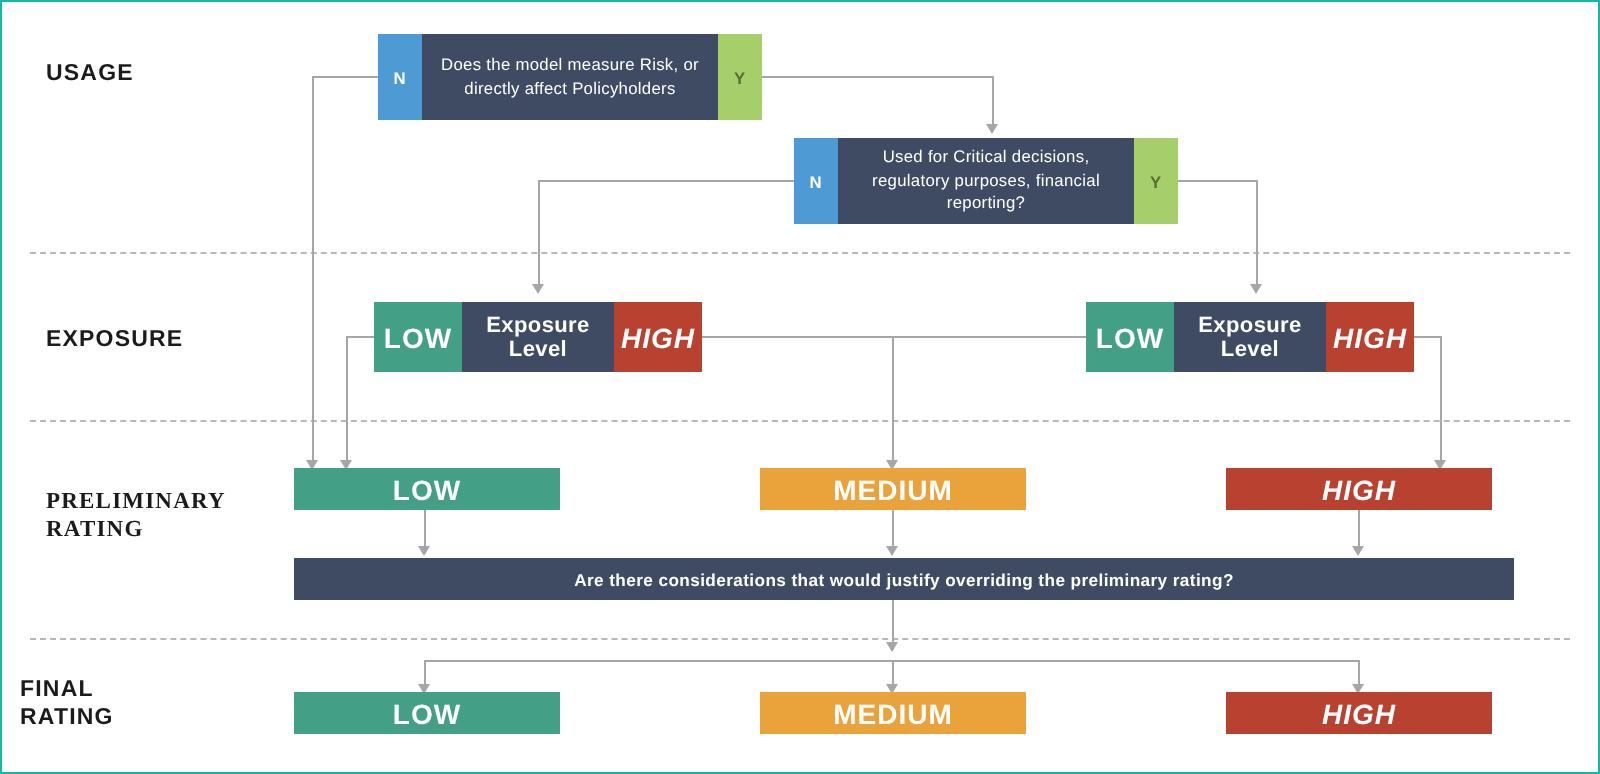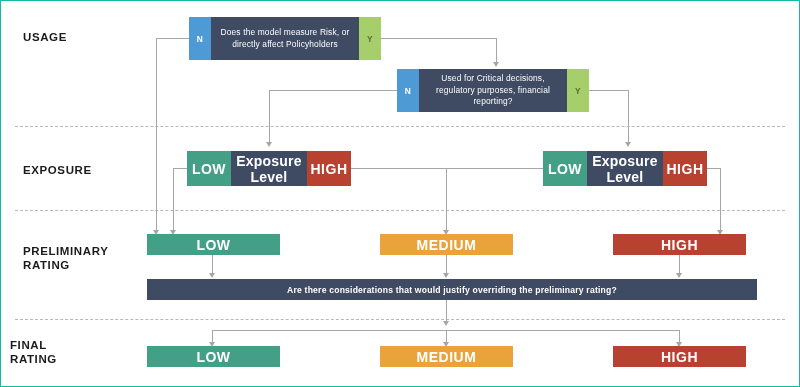--- a/index.html
+++ b/index.html
@@ -48,39 +48,39 @@
     text-align:center;
     color:#ffffff;
     font-size:8.6px;
     font-weight:bold;
     letter-spacing:.35px;
     z-index:5;
   }
   .navy{background:#3f4b63;}
   .green{background:#43a087;}
   .orange{background:#e9a33a;}
-  .red{background:#b8412f;}
+  .red{background:#b8412f;font-style:italic;}
   .ntab{background:#4e9ad4;}
   .ytab{background:#a6ce6b;}
 
   .qtext{
     font-weight:normal;
     font-size:8.4px;
     line-height:11.5px;
     letter-spacing:.15px;
     padding:0 6px;
   }
   .tab-label{
     font-size:8.4px;
     font-weight:bold;
     color:#ffffff;
   }
   .ytab .tab-label{color:#5a6b33;}
   .rating-label{font-size:14px;font-weight:bold;letter-spacing:.5px;}
-  .exp-mid{font-size:14px;font-weight:bold;letter-spacing:.2px;}
+  .exp-mid{font-size:11px;font-weight:bold;letter-spacing:.2px;}
   .override-label{font-size:8.6px;font-weight:bold;letter-spacing:.2px;}
 
   
   .conn{position:absolute;background:#a6a6a6;z-index:2;}
   .h{height:1px;}
   .v{width:1px;}
   .arrow{
     position:absolute;
     width:0;height:0;
     border-left:3.5px solid transparent;
@@ -89,21 +89,21 @@
     z-index:3;
   }
 </style>
 </head>
 <body>
 
 <div id="canvas">
 
   <div class="lane-label" style="left:22px;top:29px;">USAGE</div>
   <div class="lane-label" style="left:22px;top:162px;">EXPOSURE</div>
-  <div class="lane-label" style="left:22px;top:243px;">PRELIMINARY
+  <div class="lane-label" style="left:22px;top:243px;font-family:Liberation Serif, serif;">PRELIMINARY
 RATING</div>
   <div class="lane-label" style="left:9px;top:337px;">FINAL
 RATING</div>
 
   <div class="divider" style="top:125px;"></div>
   <div class="divider" style="top:209px;"></div>
   <div class="divider" style="top:318px;"></div>
 
   <div class="box ntab" style="left:188px;top:16px;width:22px;height:43px;">
     <span class="tab-label">N</span>

